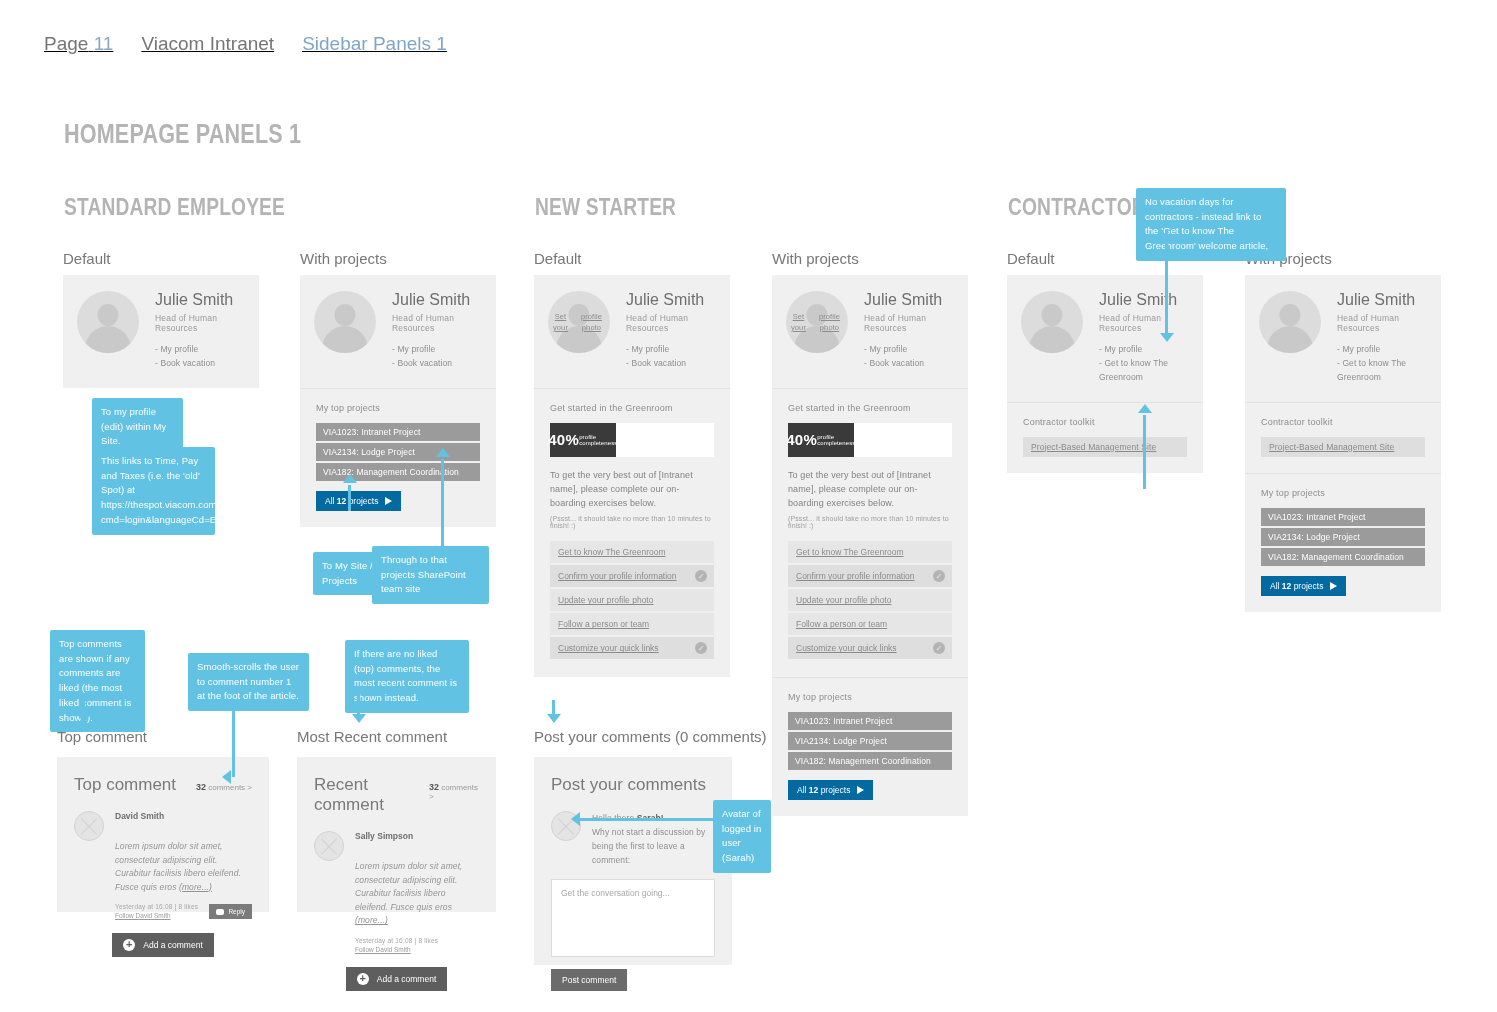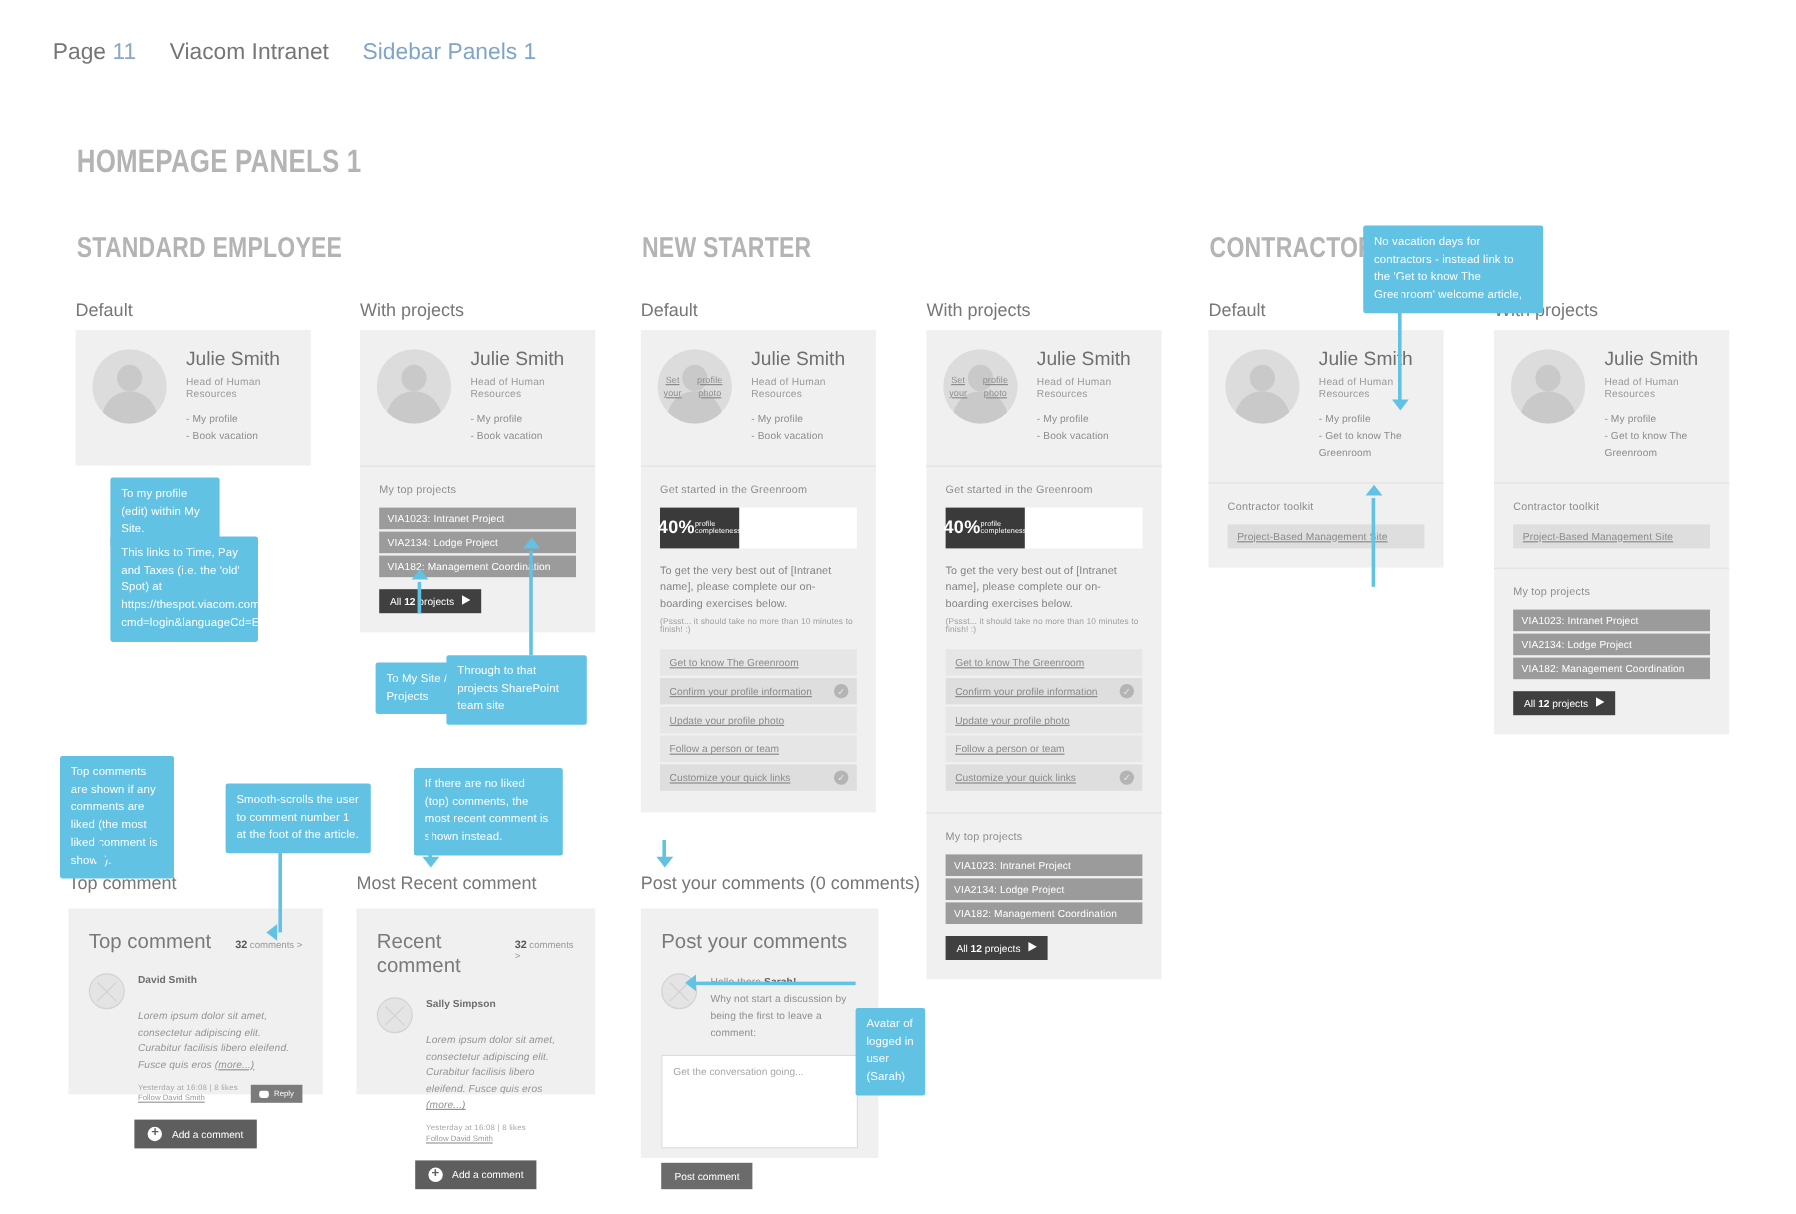--- a/index.html
+++ b/index.html
@@ -5,21 +5,21 @@
   * { box-sizing: border-box; margin: 0; padding: 0; }
   html, body {
     width: 1497px; height: 1012px;
     background: #ffffff;
     font-family: "Liberation Sans", sans-serif;
     overflow: hidden;
   }
   #stage { position: relative; width: 1497px; height: 1012px; }
 
   
-  .crumbs { position: absolute; left: 44px; top: 33px; display: flex; align-items: baseline; }
+  .crumbs { position: absolute; left: 44px; top: 33px; display: flex; align-items: baseline; text-decoration: underline; }
   .crumb { font-size: 19px; color: #767676; margin-right: 28px; white-space: nowrap; }
   .crumb .num { color: #8aa8c4; }
   .crumb.active { color: #7fa6c9; }
 
   
   .bighead {
     position: absolute;
     font-family: "Liberation Sans Narrow", "Liberation Sans", sans-serif;
     font-weight: bold;
     color: #b4b4b4;
@@ -66,22 +66,22 @@
 
   
   .ptitle { font-size: 9px; color: #8d8d8d; margin-bottom: 10px; letter-spacing: .2px; }
 
   
   .projbar {
     background: #9b9b9b; color: #ffffff; font-size: 8.5px;
     padding: 4px 7px; margin-bottom: 2px; letter-spacing: .1px;
   }
   .allprojects {
-    display: inline-flex; gap: 7px;
-    background: #404040; color: #ffffff; font-size: 8.5px;
+    display: inline-flex; align-items: center; gap: 7px;
+    background: #0369a1; color: #ffffff; font-size: 8.5px;
     padding: 5px 9px; margin-top: 8px;
   }
   .allprojects b { font-weight: bold; }
   .tri {
     width: 0; height: 0; border-left: 7px solid #ffffff;
     border-top: 4.5px solid transparent; border-bottom: 4.5px solid transparent;
   }
 
   
   .toolkit {
@@ -459,21 +459,21 @@
   <div class="ann-line" style="left:232px; top:703px; width:3px; height:74px;"></div>
   <div class="ann-left" style="left:222px; top:770px;"></div>
 
   <div class="note" style="left:345px; top:640px; width:124px;">If there are no liked (top) comments, the most recent comment is shown instead.</div>
   <div class="ann-line" style="left:357px; top:691px; width:3px; height:25px;"></div>
   <div class="ann-down" style="left:352px; top:714px;"></div>
 
   <div class="ann-line" style="left:552px; top:700px; width:3px; height:16px;"></div>
   <div class="ann-down" style="left:547px; top:714px;"></div>
 
-  <div class="note" style="left:713px; top:840px; width:58px;">Avatar of logged in user (Sarah)</div>
+  <div class="note" style="left:713px; top:800px; width:58px;">Avatar of logged in user (Sarah)</div>
   <div class="ann-line" style="left:580px; top:818px; width:133px; height:3px;"></div>
   <div class="ann-left" style="left:571px; top:812px;"></div>
 
   <div class="note" style="left:1136px; top:188px; width:150px;">No vacation days for contractors - instead link to the 'Get to know The Greenroom' welcome article,</div>
   <div class="ann-line" style="left:1165px; top:230px; width:3px; height:105px;"></div>
   <div class="ann-down" style="left:1160px; top:333px;"></div>
 
   <div class="ann-line" style="left:1143px; top:415px; width:3px; height:74px;"></div>
   <div class="ann-up" style="left:1138px; top:404px;"></div>
 

